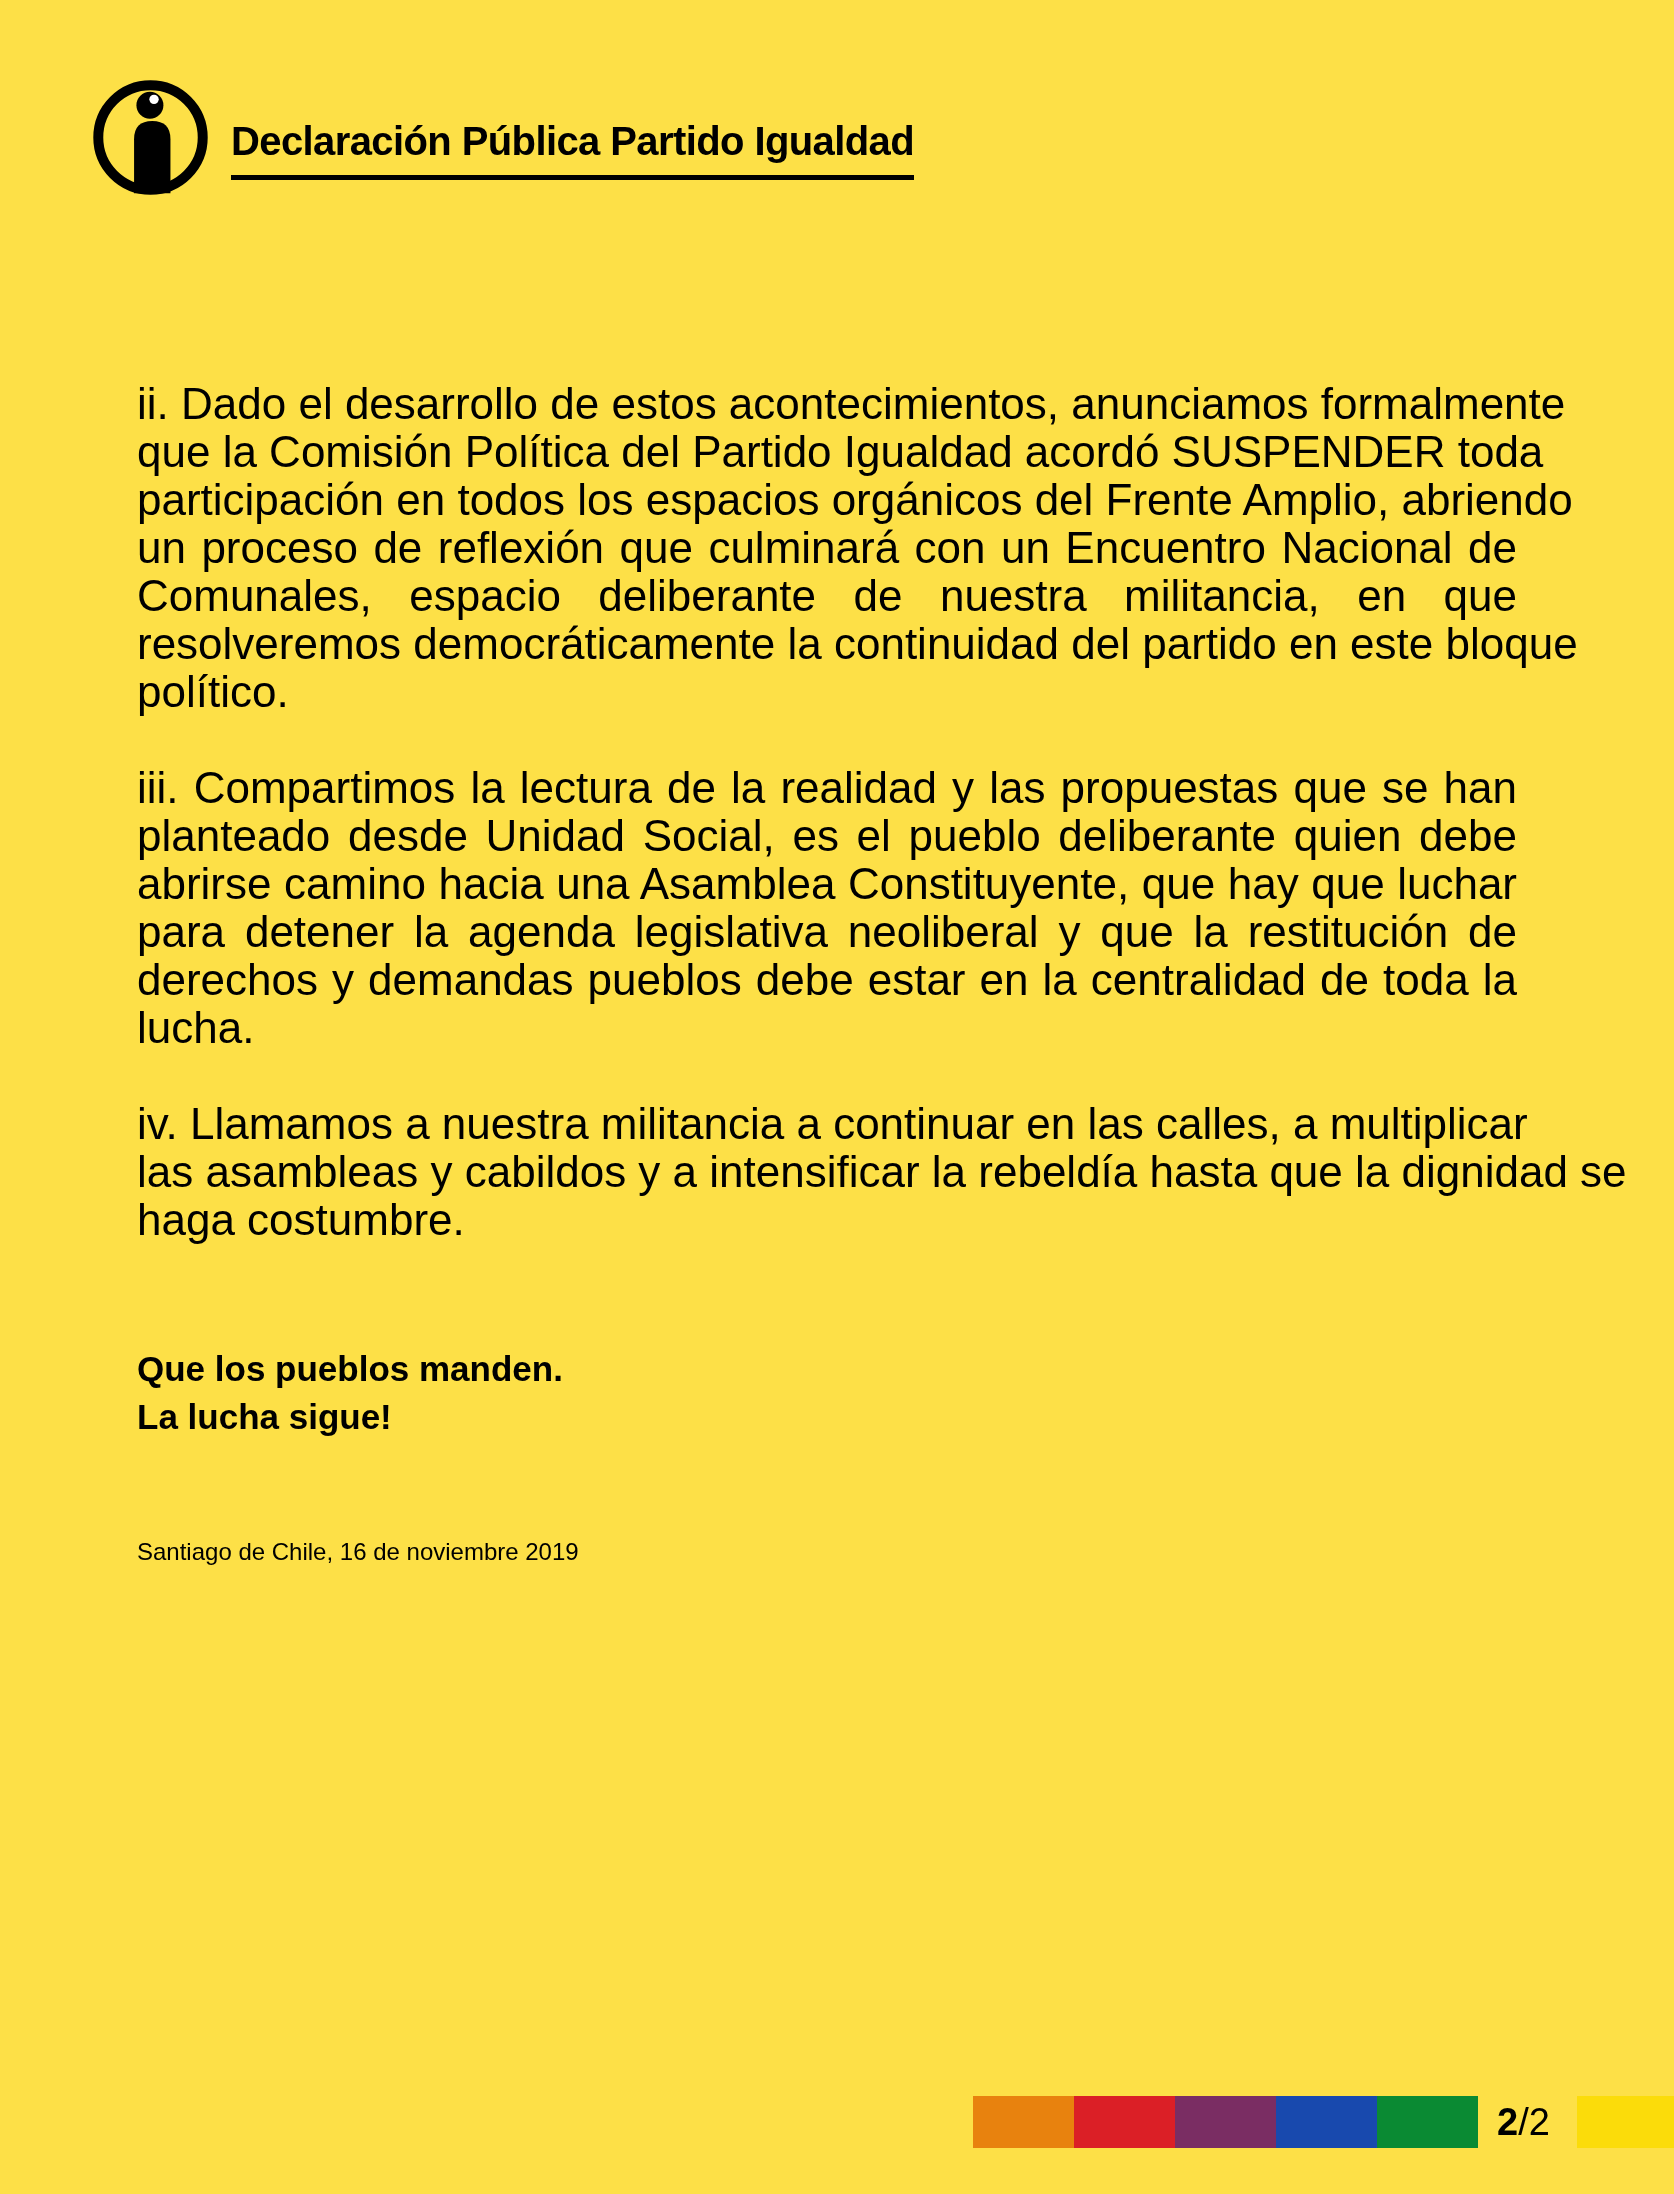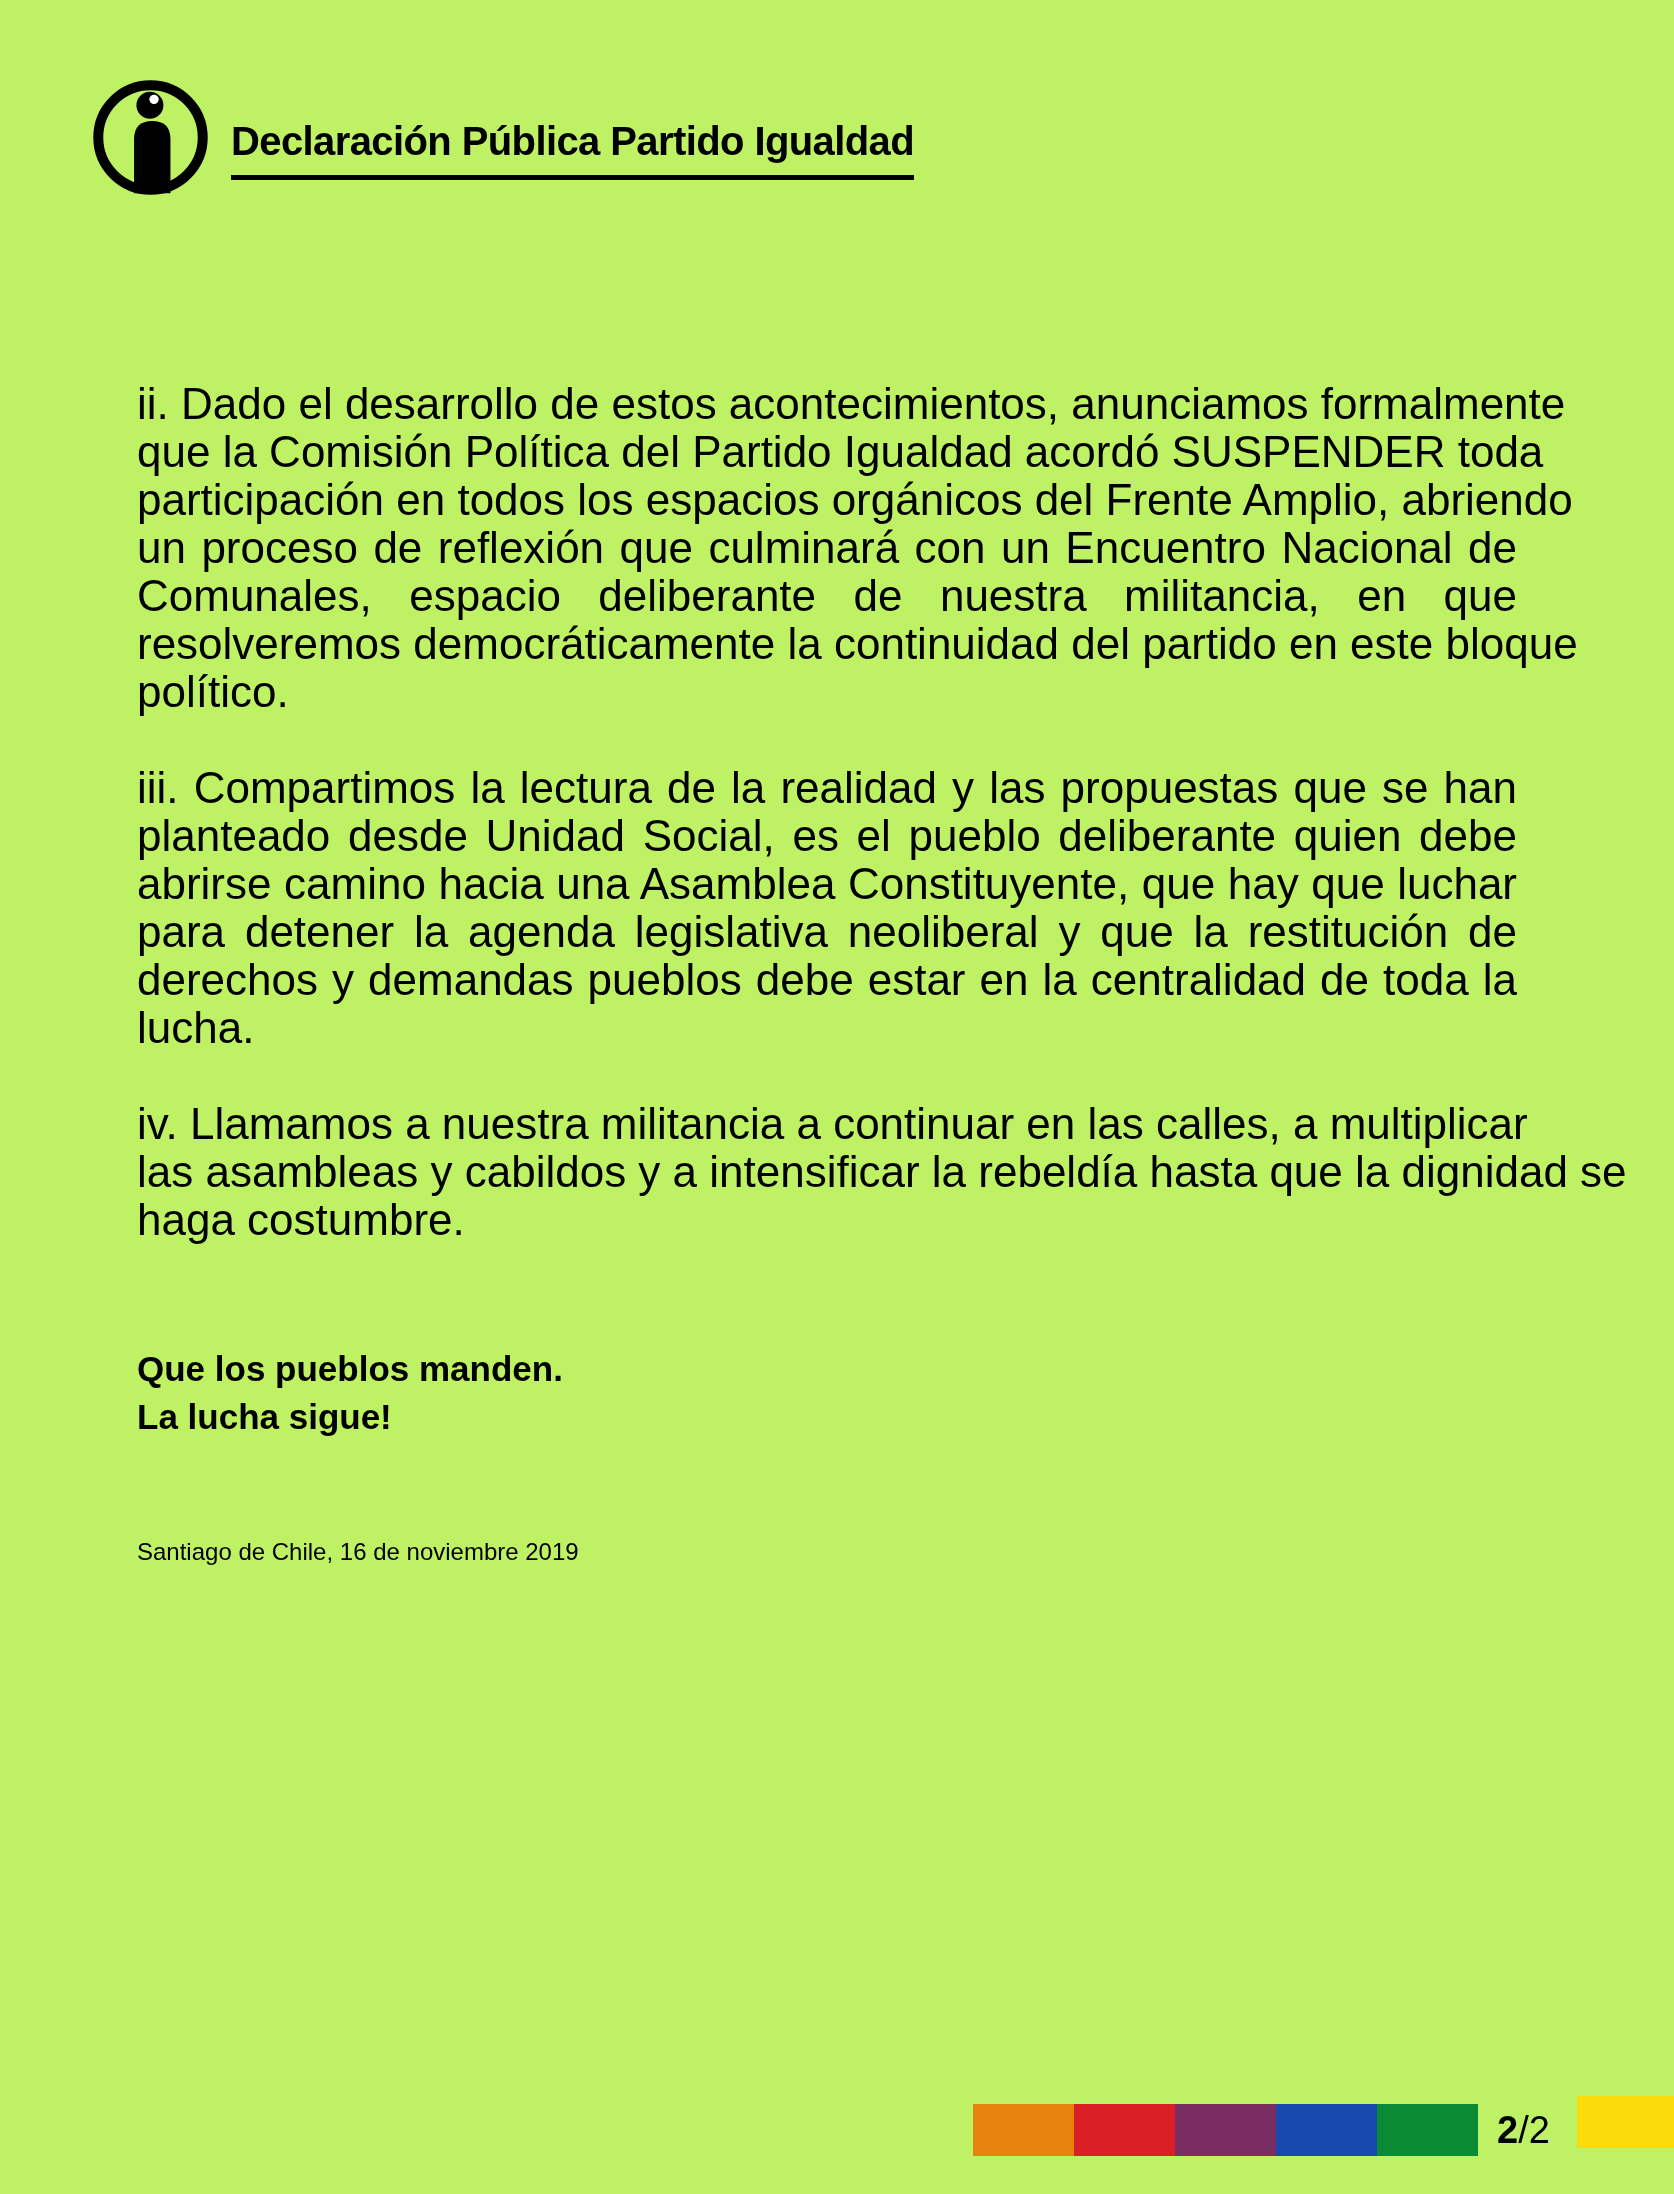--- a/index.html
+++ b/index.html
@@ -1,20 +1,20 @@
 <!DOCTYPE html>
 <html style="font-size:9.4px"><head>
 <meta charset="utf-8">
 <style>
   html, body { margin: 0; padding: 0; background: #ffffff; }
   .page {
     position: relative;
     width: 1674px;
     height: 2194px;
-    background: #bef264;
+    background: #fde047;
     color: #000000;
     font-family: "Liberation Sans", sans-serif;
     overflow: hidden;
   }
   .logo {
     position: absolute;
     left: 93px;
     top: 80px;
     width: 115px;
     height: 115px;
@@ -68,21 +68,21 @@
     top: 1528px;
     font-size: 24px;
     line-height: 48px;
   }
   .footer-bar {
     position: absolute;
     left: 973px;
     top: 2096px;
     height: 60px;
     display: flex;
-    align-items: flex-end;
+    align-items: flex-start;
   }
   .sq { width: 101px; height: 52px; }
   .page-num {
     margin-left: 19px;
     font-size: 38px;
     line-height: 52px;
     white-space: nowrap;
   }
   .page-num .cur { font-weight: 700; }
   .accent-bar {

